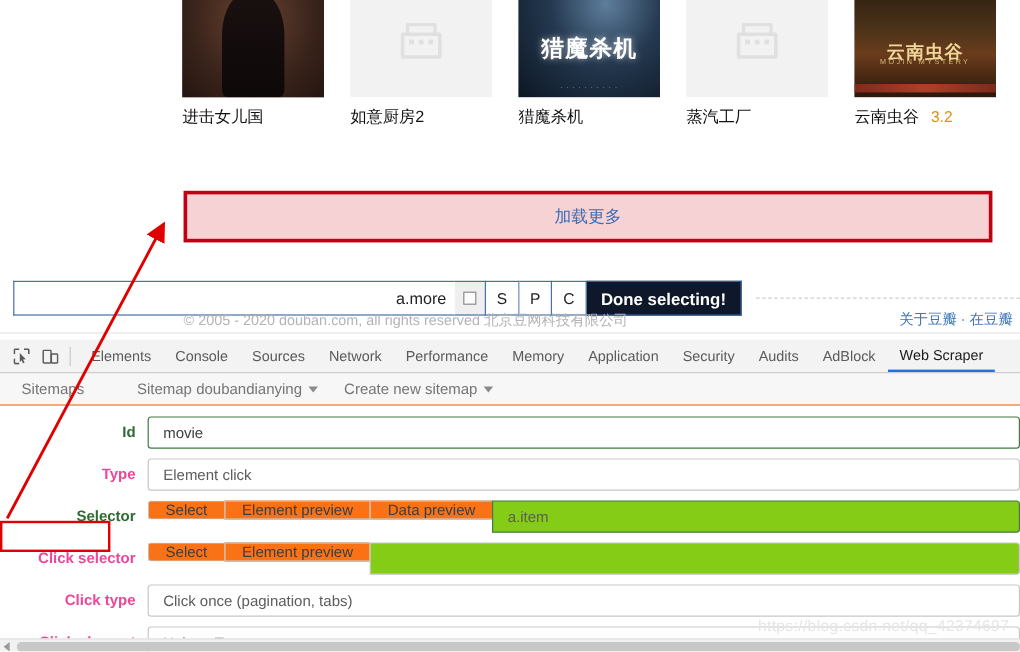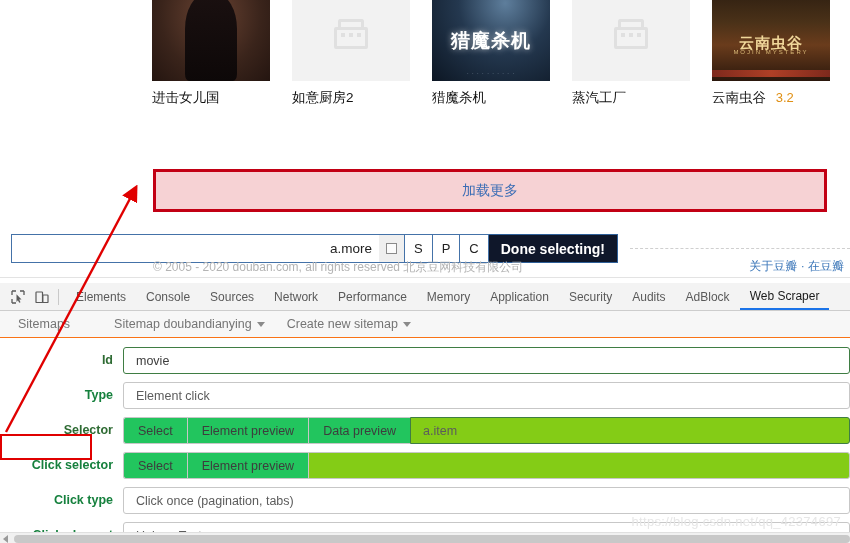--- a/index.html
+++ b/index.html
@@ -38,21 +38,21 @@
       linear-gradient(#2a1c10 0%, #4a3118 38%, #6a3c1c 62%, #2a170c 100%); }
 
   .p3 .title-cn { top:44%; font-size:19px; letter-spacing:1px; text-shadow:0 0 6px rgba(255,255,255,.6); font-family:"Liberation Serif", serif; }
   .p5 .title-cn { top:50%; font-size:15px; color:#f0d79a; letter-spacing:1px; font-family:"Liberation Serif", serif; }
   .p5 .sub-en { position:absolute; left:0; right:0; top:66%; text-align:center; color:#d8b877; font-size:6px; letter-spacing:2px; }
   .p5 .barband { position:absolute; left:0; right:0; bottom:4px; height:7px; background:linear-gradient(90deg,#8a2b1f,#c4452a,#8a2b1f); opacity:.85; }
   .p3 .credits { position:absolute; left:0; right:0; bottom:5px; text-align:center; color:#9fb0c0; font-size:5px; letter-spacing:1px; }
 
   
   .load-more {
-    position:absolute; left:153px; top:169px; width:674px; height:43px;
+    position:absolute; left:153px; top:159px; width:674px; height:43px;
     background:#f6d2d4; border:3px solid #c20014;
     display:flex; align-items:center; justify-content:center;
     color:#3b6db5; font-size:14px; cursor:pointer;
   }
 
   
   .sel-toolbar { position:absolute; left:11px; top:234px; display:flex; align-items:stretch; height:29px; }
   .sel-input {
     width:368px; height:29px; border:1px solid #4472a8; border-right:none;
     background:#fff; display:flex; align-items:center; justify-content:flex-end;
@@ -98,35 +98,35 @@
   .caret { display:inline-block; margin-left:5px; border-left:4px solid transparent; border-right:4px solid transparent; border-top:5px solid #8a8a8a; vertical-align:middle; }
 
   
   .form { position:relative; padding-top:9px; }
   .frow { display:flex; align-items:flex-start; margin-bottom:8px;padding-left:18px; }
   .flabel {
     width:105px; text-align:right; padding-right:10px; font-size:12.5px;
     font-weight:bold; line-height:27px; flex:none;
   }
   .flabel.green { color:#2e6b33; }
-  .flabel.dark { color:#15803d; }
+  .flabel.dark { color:#ec4899; }
   .flabel.two-line { line-height:17px; padding-top:5px; }
   .fctl { flex:1; display:flex; align-items:stretch; padding-right:0; }
 
   .inp {
     flex:1; height:27px; border:1px solid #c7c7c7; border-radius:3px;
     display:flex; align-items:center; padding-left:12px;
     font-size:12.5px; color:#5c5c5c; background:#fff;
   }
   .inp.green { border-color:#3f7d43; color:#404040; }
   .inp.value-dark { color:#3d3d3d; }
 
   .grp { flex:1; display:flex; align-items:stretch; }
   .grp .gbtn {
-    height:27px; padding:0 14px; border:1px solid #c7c7c7; background:#22c55e;
+    height:16px; padding:0 14px; border:1px solid #c7c7c7; background:#f97316;
     display:flex; align-items:center; font-size:12.5px; color:#3d3d3d;
     cursor:pointer; border-right:none;
   }
   .grp .gbtn:first-child { border-radius:3px 0 0 3px; }
   .grp .gfield {
     flex:1; height:27px; border:1px solid #c7c7c7; border-radius:0 3px 3px 0;
     display:flex; align-items:center; padding-left:12px; font-size:12.5px; color:#5c5c5c; background:#84cc16;
   }
   .grp .gfield.green { border-color:#3f7d43; }
 

